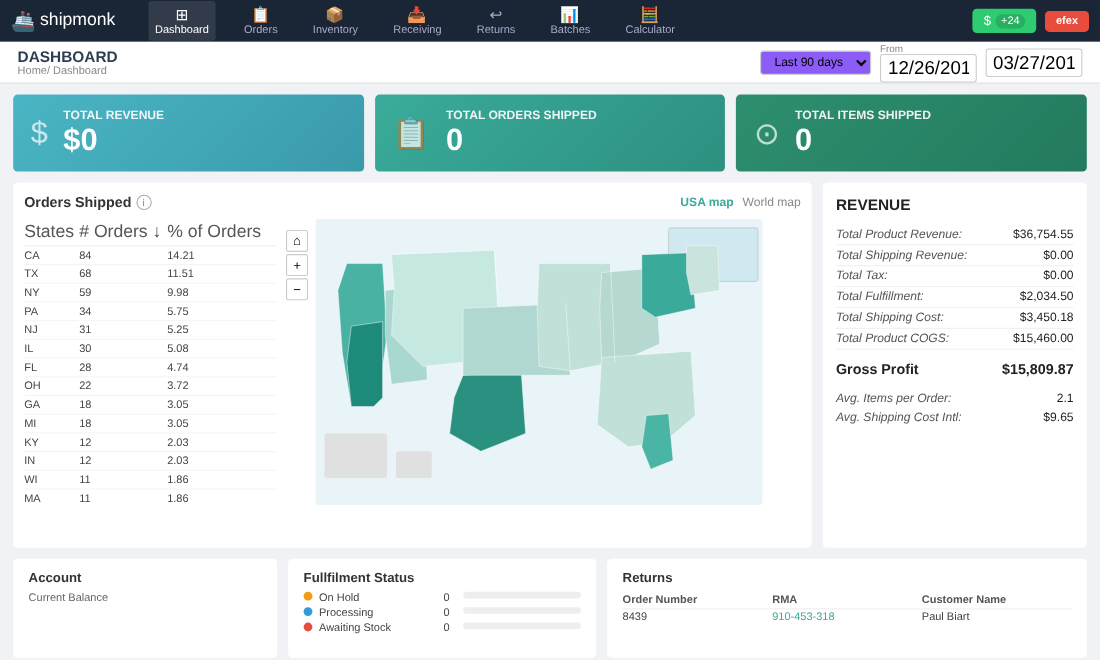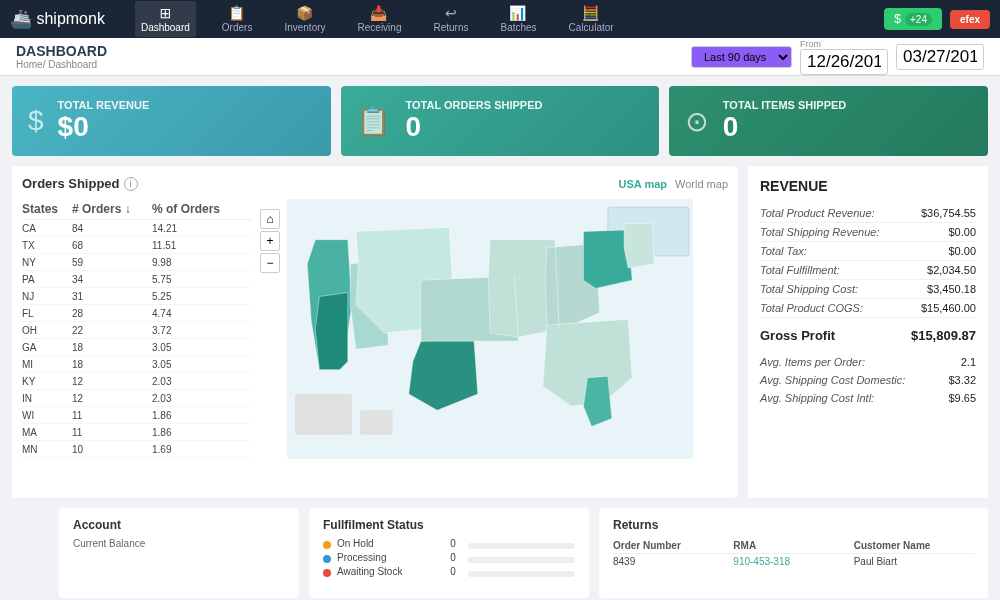--- a/index.html
+++ b/index.html
@@ -48,21 +48,21 @@
     
     .orders-shipped { background: white; border-radius: 4px; flex: 1; padding: 10px; overflow: hidden; }
     .section-header { display: flex; align-items: center; justify-content: space-between; margin-bottom: 8px; }
     .section-title { font-size: 13px; font-weight: bold; color: #333; }
     .map-links { display: flex; gap: 8px; font-size: 11px; }
     .map-link { color: #3aab9a; cursor: pointer; text-decoration: none; }
     .map-link.active { font-weight: bold; }
     .map-link.inactive { color: #888; }
     .orders-body { display: flex; height: 260px; }
     .orders-table { width: 230px; overflow: hidden; }
-    .table-header { display: flex; font-size: 12px; font-weight: bold; color: #555; border-bottom: 1px solid #eee; padding: 3px 0; }
+    .table-header { display: flex; font-size: 16px; font-weight: normal; color: #555; border-bottom: 1px solid #eee; padding: 3px 0; }
     .table-header > div:nth-child(1) { width: 50px; }
     .table-header > div:nth-child(2) { width: 80px; }
     .table-header > div:nth-child(3) { width: 100px; }
     .table-row-data { display: flex; font-size: 10px; color: #444; padding: 2.5px 0; border-bottom: 1px solid #f5f5f5; }
     .table-row-data > div:nth-child(1) { width: 50px; }
     .table-row-data > div:nth-child(2) { width: 80px; }
     .table-row-data > div:nth-child(3) { width: 100px; }
     .map-area { flex: 1; position: relative; }
     .map-controls { position: absolute; left: 8px; top: 10px; display: flex; flex-direction: column; gap: 2px; z-index: 10; }
     .map-btn { background: white; border: 1px solid #ccc; border-radius: 2px; width: 20px; height: 20px; display: flex; align-items: center; justify-content: center; cursor: pointer; font-size: 12px; }
@@ -75,28 +75,28 @@
     .revenue-title { font-size: 14px; font-weight: bold; color: #222; margin-bottom: 10px; }
     .revenue-row { display: flex; justify-content: space-between; font-size: 11px; color: #444; padding: 3px 0; border-bottom: 1px solid #f0f0f0; }
     .revenue-label { color: #555; font-style: italic; }
     .revenue-value { font-weight: 500; color: #222; }
     .gross-profit-row { display: flex; justify-content: space-between; font-size: 13px; font-weight: bold; color: #222; padding: 6px 0; margin: 4px 0; }
     .avg-row { display: flex; justify-content: space-between; font-size: 11px; color: #444; padding: 3px 0; }
 
     
     .bottom-row { display: flex; gap: 10px; margin: 10px 12px; height: 90px; }
     .bottom-card { background: white; border-radius: 4px; padding: 10px 14px; }
-    .bottom-card-1 { width: 240px; margin-left: 47px; }
+    .bottom-card-1 { width: 240px; }
     .bottom-card-2 { width: 280px; }
     .bottom-card-3 { flex: 1; }
     .bottom-card-title { font-size: 12px; font-weight: bold; color: #333; margin-bottom: 6px; }
     .bottom-label { font-size: 10px; color: #666; margin-bottom: 3px; }
 
     
-    .fulfillment-item { display: flex; align-items: flex-end; gap: 6px; margin: 3px 0; }
+    .fulfillment-item { display: flex; align-items: flex-start; gap: 6px; margin: 3px 0; }
     .fulfillment-dot { width: 8px; height: 8px; border-radius: 50%; }
     .fulfillment-label { font-size: 10px; color: #444; flex: 1; }
     .fulfillment-val { font-size: 10px; color: #444; margin-right: 6px; }
     .fulfillment-bar-bg { flex: 1; height: 6px; background: #eee; border-radius: 3px; }
     .fulfillment-bar { height: 6px; background: #3aab9a; border-radius: 3px; }
 
     
     .returns-header { display: flex; font-size: 10px; font-weight: bold; color: #555; border-bottom: 1px solid #eee; padding: 2px 0; }
     .returns-header > div { flex: 1; }
     .returns-row { display: flex; font-size: 10px; color: #444; padding: 2px 0; }
@@ -237,20 +237,25 @@
               <div>PA</div>
               <div>34</div>
               <div>5.75</div>
             </div>
             <div class="table-row-data">
               <div>NJ</div>
               <div>31</div>
               <div>5.25</div>
             </div>
             <div class="table-row-data">
+              <div>IL</div>
+              <div>30</div>
+              <div>5.08</div>
+            </div>
+            <div class="table-row-data">
               <div>FL</div>
               <div>28</div>
               <div>4.74</div>
             </div>
             <div class="table-row-data">
               <div>OH</div>
               <div>22</div>
               <div>3.72</div>
             </div>
             <div class="table-row-data">
@@ -368,24 +373,20 @@
         </div>
       </div>
     <div class="gross-profit-row">
       <span>Gross Profit</span>
       <span>$15,809.87</span>
     </div>
     <div id="avg-rows">
         <div class="avg-row">
           <span class="revenue-label">Avg. Items per Order:</span>
           <span class="revenue-value">2.1</span>
-        </div>
-        <div class="avg-row">
-          <span class="revenue-label">Avg. Shipping Cost Domestic:</span>
-          <span class="revenue-value">$3.32</span>
         </div>
         <div class="avg-row">
           <span class="revenue-label">Avg. Shipping Cost Intl:</span>
           <span class="revenue-value">$9.65</span>
         </div>
       </div>
   </div>
 </div>
 
 <div class="bottom-row">

